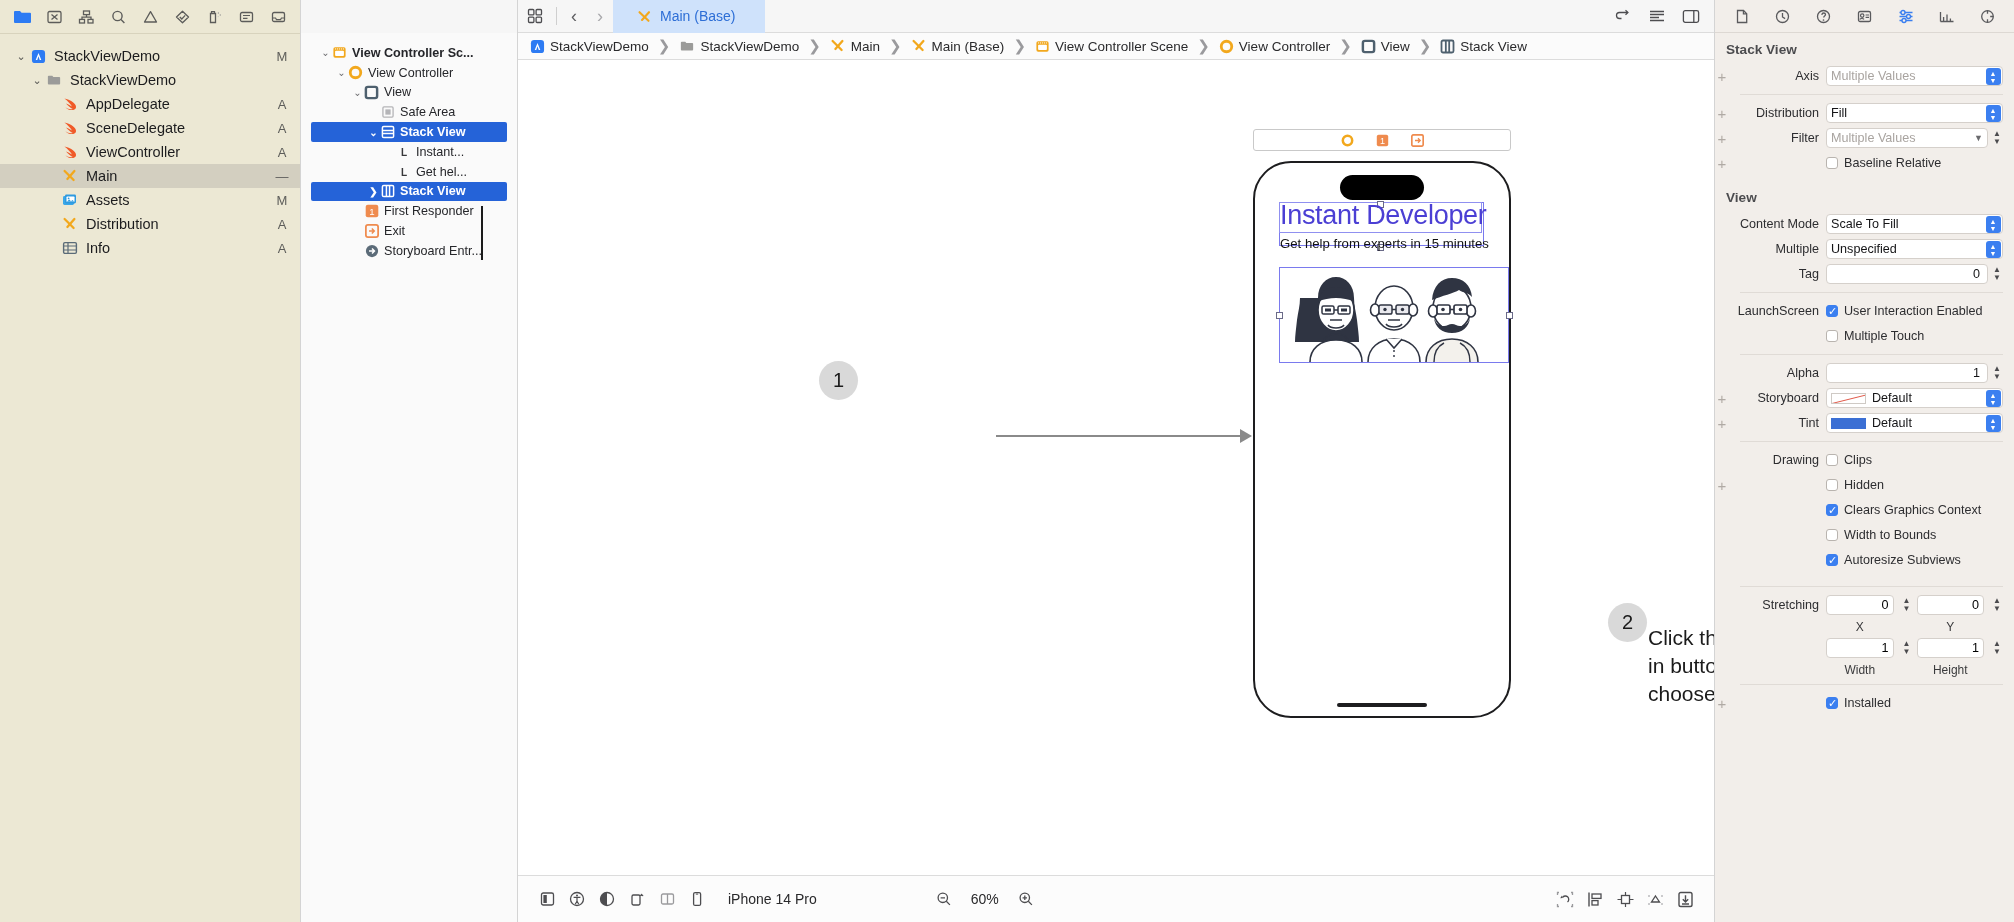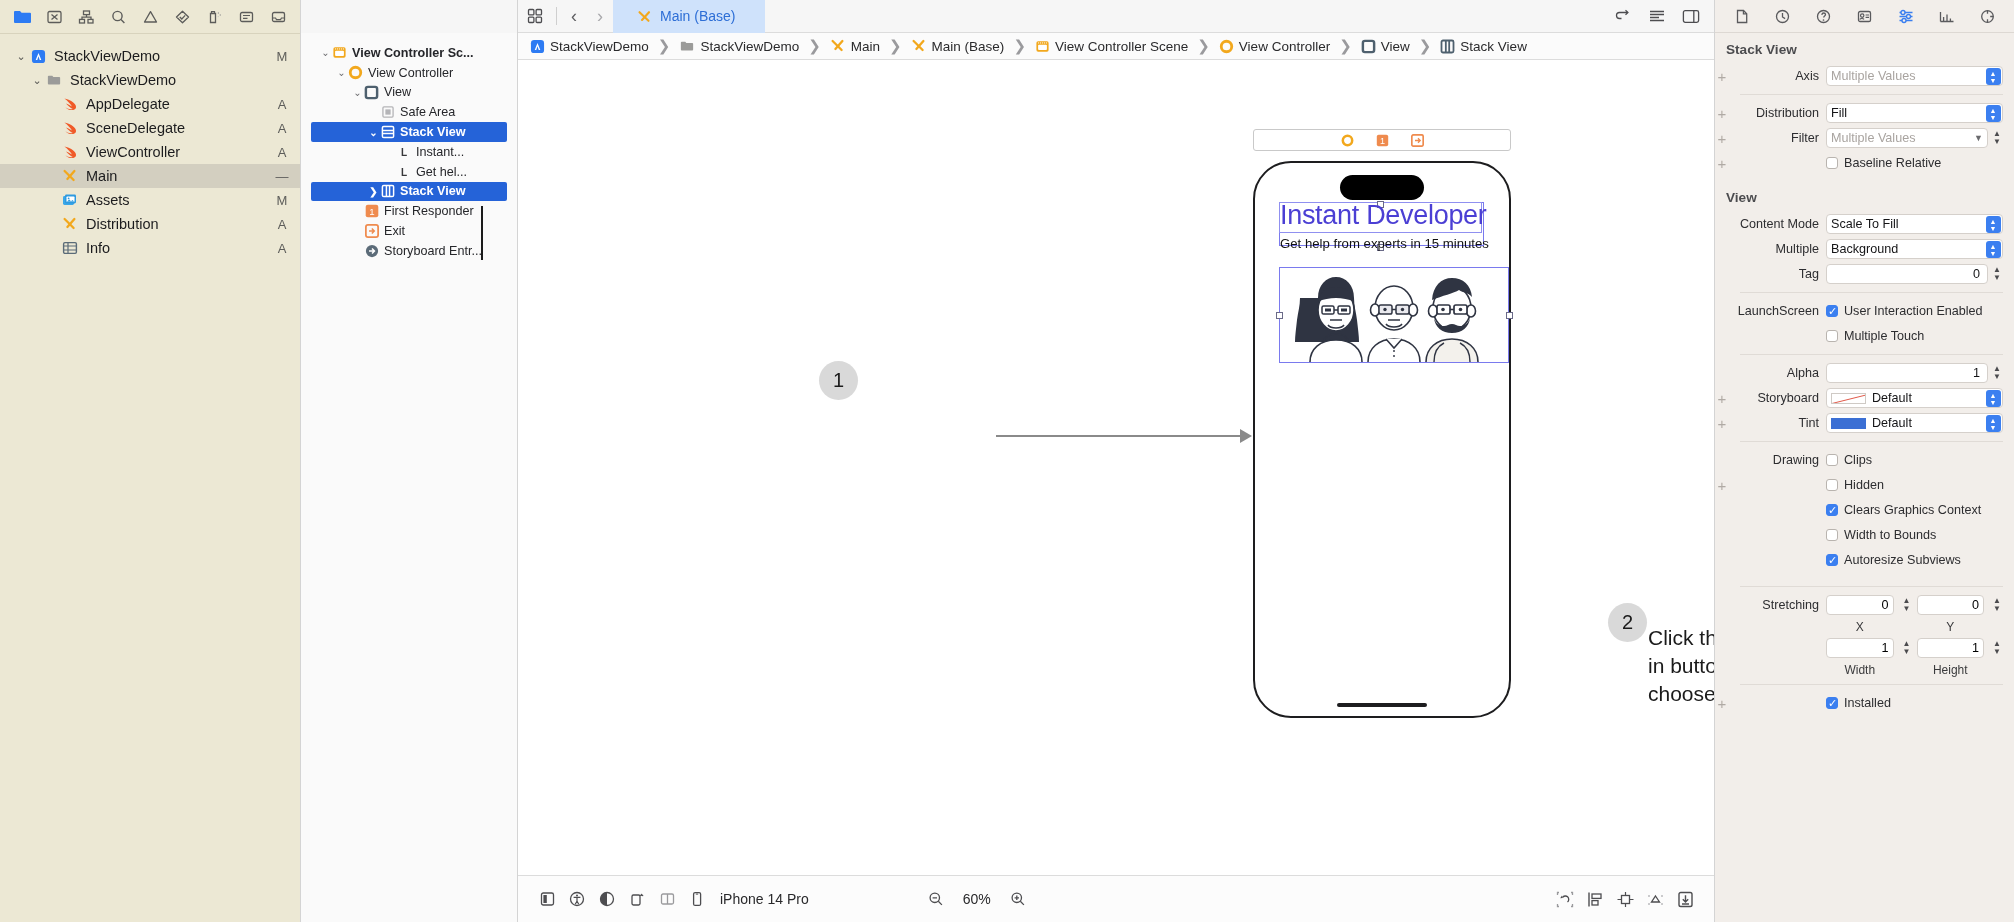--- a/index.html
+++ b/index.html
@@ -48,21 +48,21 @@
   .tab-active { height:33px; display:flex; align-items:center; gap:8px; background:#cfe2fb; padding:0 30px 0 24px; font-size:14px; color:#2d6ed6;}
   .tb-right { margin-left:auto; display:flex; align-items:center; }
 
   .crumbbar { height:27px; display:flex; align-items:center; background:#fbfbfb; border-bottom:1px solid #dcdcdc; padding-left:10px; font-size:13.5px; color:#2a2a2c; gap:0px; flex:0 0 27px;}
   .crumb { display:flex; align-items:center; gap:5px; padding:0 2px; white-space:nowrap;}
   .crumb-sep { color:#9a9a9d; font-size:15px; padding:0 7px; font-weight:300;}
 
   .canvas { flex:1; background:#fff; position:relative; overflow:hidden;}
   .canvas-toolbar { height:47px; border-top:1px solid #dcdcdc; display:flex; align-items:center; padding:0 14px; background:#fcfcfc; flex:0 0 47px; gap:0px;}
   .ct-icon { width:30px; height:30px; display:flex; align-items:center; justify-content:center;}
-  .ct-label { font-size:14px; color:#29292b; margin-left:8px; margin-right:4px;}
+  .ct-label { font-size:14px; color:#29292b; margin-left:16px; margin-right:4px;}
 
   
   .scene-bar { position:absolute; left:735px; top:69px; width:258px; height:22px; background:#fff; border:1px solid #c9c9c9; border-radius:3px; display:flex; align-items:center; justify-content:center; gap:22px;}
   .phone { position:absolute; left:735px; top:101px; width:258px; height:557px; border:2px solid #1d1d1f; border-radius:38px; background:#fff; overflow:hidden;}
   .island { position:absolute; left:50%; transform:translateX(-50%); top:12px; width:84px; height:25px; background:#000; border-radius:13px;}
   .homebar { position:absolute; left:50%; transform:translateX(-50%); bottom:9px; width:90px; height:4px; background:#1d1d1f; border-radius:2px;}
   .sel-box { position:absolute; border:1px solid #7a7aee; }
   .handle { position:absolute; width:7px; height:7px; background:#fff; border:1px solid #6a6a88;}
   .title-txt { position:absolute; left:762px; top:140px; width:200px; font-size:27px; color:#4b3fd4; letter-spacing:-0.3px; white-space:nowrap;}
   .sub-txt { position:absolute; left:762px; top:176px; width:200px; font-size:13.2px; color:#111; text-align:center; white-space:nowrap;}
@@ -810,21 +810,21 @@
         <span class="lab w">Content Mode</span>
         <div class="field">
           <span class="val">Scale To Fill</span>
           <span class="popbtn">▲<br>▼</span>
         </div>
       </div>
       <div class="row">
         <span class="plus"></span>
         <span class="lab w">Multiple</span>
         <div class="field">
-          <span class="val">Background</span>
+          <span class="val">Unspecified</span>
           <span class="popbtn">▲<br>▼</span>
         </div>
       </div>
       <div class="row">
         <span class="plus"></span>
         <span class="lab w">Tag</span>
         <div class="field">
           <span class="val r">0</span>
         </div>
         <span class="stepper">▲<br>▼</span>

